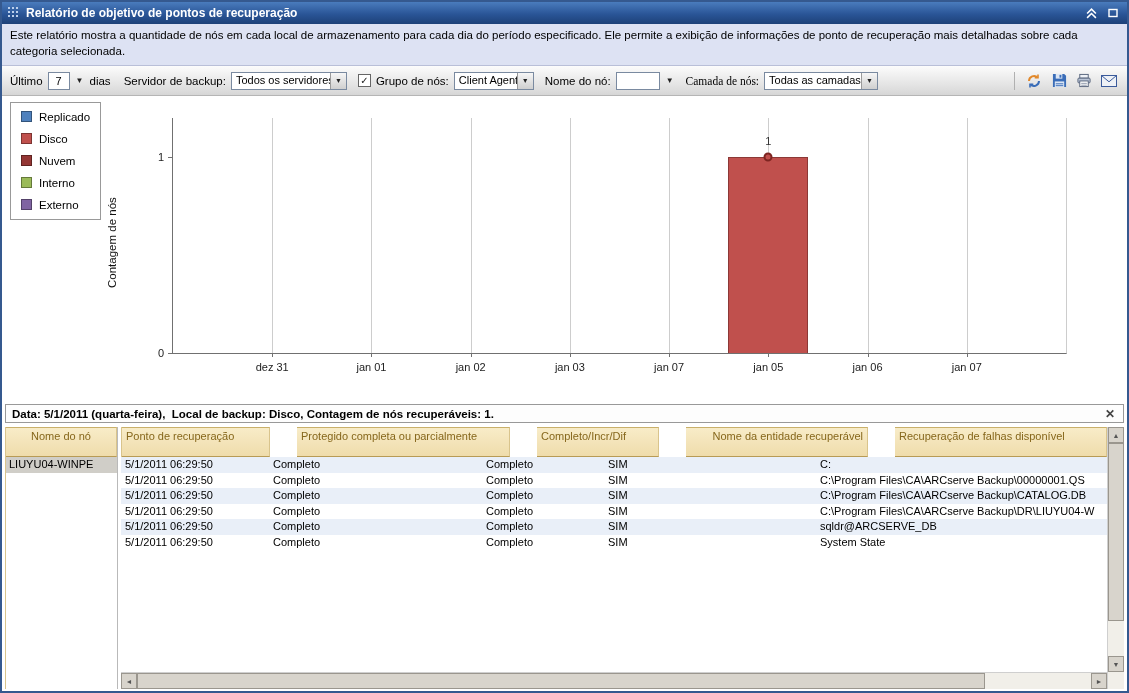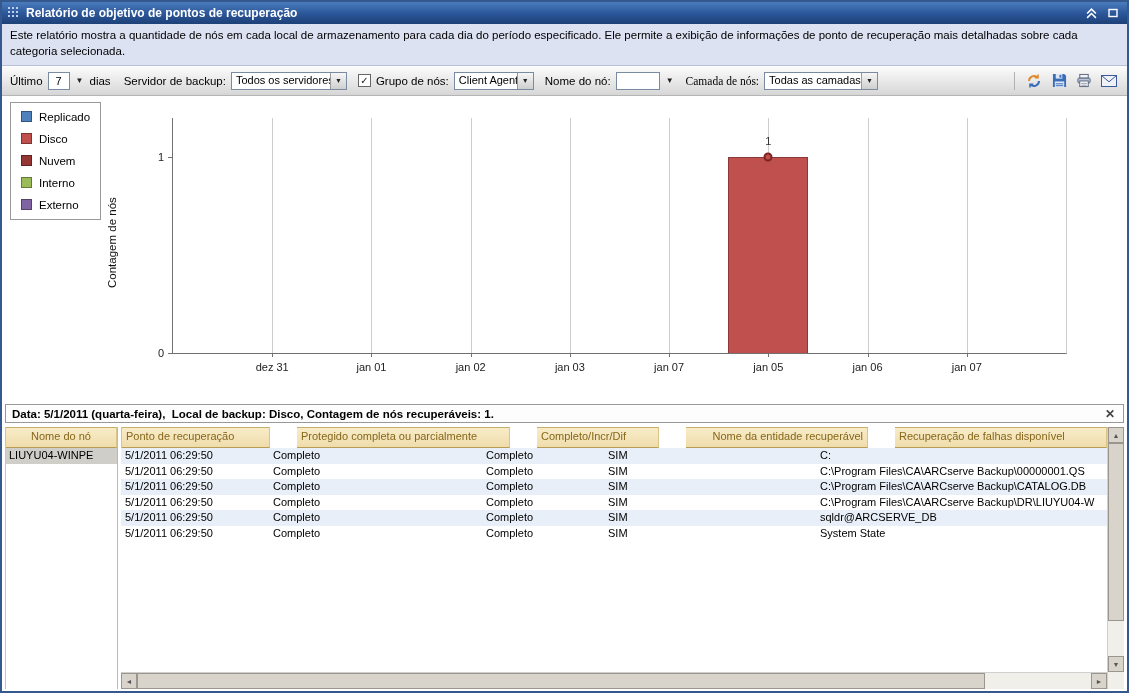--- a/index.html
+++ b/index.html
@@ -63,21 +63,21 @@
   .valuelabel { position:absolute; transform:translateX(-50%); font-size:11px; color:#333; z-index:3; }
 
   
   .detail { flex:1; min-height:0; display:flex; flex-direction:column; padding:0 3px 2px; }
   .detail-header { flex:none; height:19px; border:1px solid #999; background:#fdfdfd; display:flex;
                    align-items:center; padding:0 6px; font-weight:bold; font-size:11.5px; }
   .detail-header .txt { white-space:pre; overflow:hidden; }
   .close-btn { margin-left:auto; font-size:12px; font-weight:bold; color:#444; padding:0 2px; }
   .detail-body { flex:1; min-height:0; display:flex; margin-top:4px; }
   .hcell { background:linear-gradient(#f8ecc8,#efdcab); border-top:1px solid #c9b06a; border-bottom:1px solid #b89b55;
-           border-right:1px solid #d9c48c; color:#86671c; font-size:11px; height:21px; line-height:17px;
+           border-right:1px solid #d9c48c; color:#86671c; font-size:11px; height:30px; line-height:17px;
            padding:0 4px; white-space:nowrap; overflow:hidden; }
   .node-col { width:113px; flex:none; display:flex; flex-direction:column; margin-right:3px;
               border-right:1px solid #b9b9b9; border-left:1px solid #d9c48c; background:#fff; }
   .node-col .hcell { text-align:center; border-left:none; }
   .node-cell { height:16px; background:#d0cec8; font-size:11px; padding:1px 3px; white-space:nowrap; overflow:hidden; }
   .node-fill { flex:1; background:#fff; }
   .main-col { flex:1; min-width:0; display:flex; flex-direction:column; }
   .header-row { flex:none; display:flex; border-left:1px solid #d9c48c;gap:27px; }
   .c0 { width:148px; flex:none; } .c1 { width:213px; flex:none; } .c2 { width:122px; flex:none; }
   .c3 { width:212px; flex:none; } .c4 { flex:1; min-width:0; }

